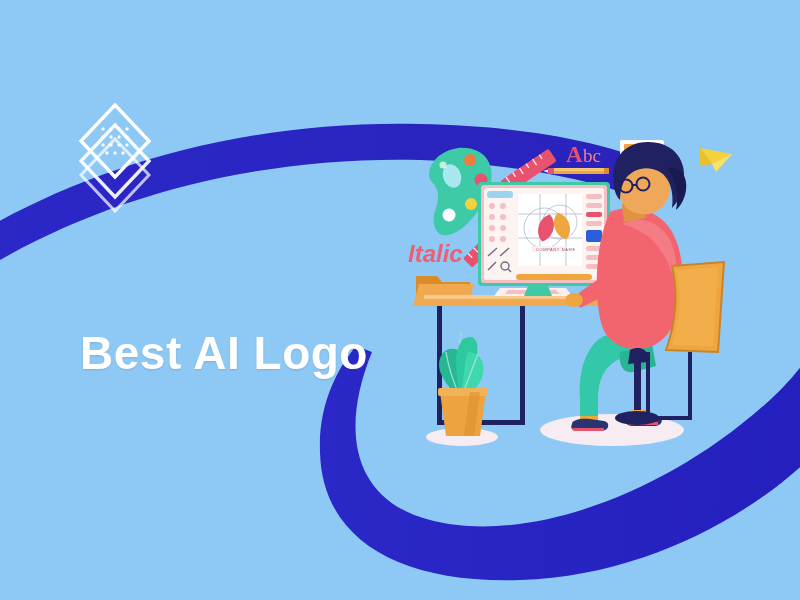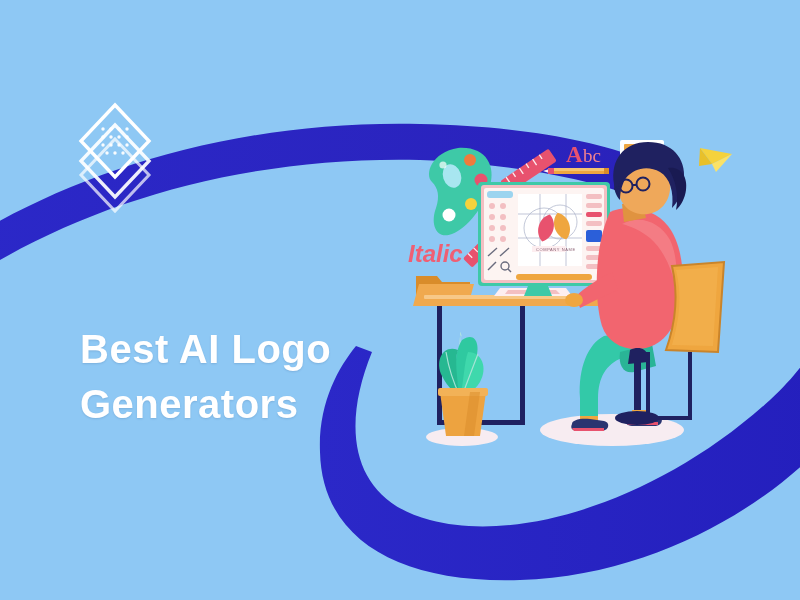--- a/index.html
+++ b/index.html
@@ -14,21 +14,21 @@
     position:absolute; inset:0;
     width:800px; height:600px;
     background:#8ec8f4;
     overflow:hidden;
   }
   #art { position:absolute; left:0; top:0; width:800px; height:600px; }
   .hero-title {
     position:absolute;
     left:80px; top:322px;
     width:320px;
-    font-size:40px;
+    font-size:46px;
     font-weight:600;
     line-height:1.38;
     color:#ffffff;
     letter-spacing:0.5px;
     text-shadow:0 1px 2px rgba(40,70,120,.18);
     z-index:40;
   }
   .hero-title .l { display:block; white-space:nowrap; }
 </style>
 </head>
@@ -310,16 +310,15 @@
           <rect x="438" y="388" width="50" height="8" rx="2" fill="#f2b257"></rect>
           <path d="M 470 392 L 480 392 L 474 436 L 464 436 Z" fill="#d98c2a" opacity=".5"></path>
         </g>
 
       </g>
     </g>
   </svg>
 
   <div class="hero-title">
     <span class="l">Best AI Logo</span>
-    <span class="l">Generators</span>
   </div>
 
 </div>
 
 </body></html>

